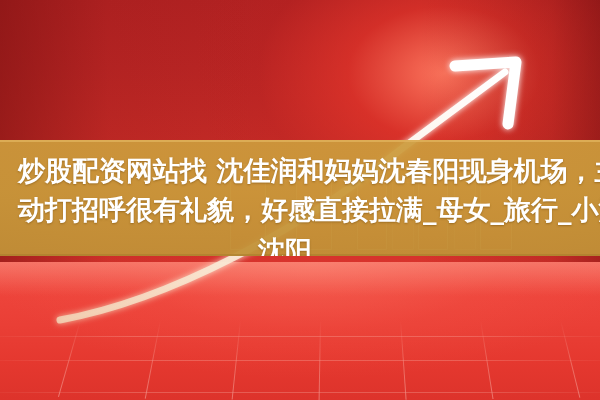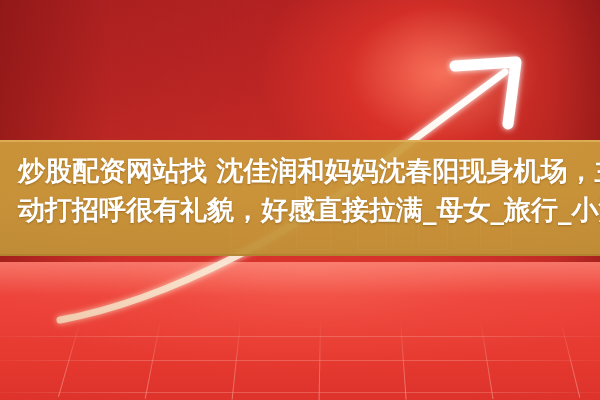--- a/index.html
+++ b/index.html
@@ -209,15 +209,16 @@
   </div>
 
   <div class="band">
     <div class="band-top-edge"></div>
     <div class="band-bottom-edge"></div>
   </div>
 
   <div class="headline">
     <div class="line line-1">炒股配资网站找 沈佳润和妈妈沈春阳现身机场，主</div>
     <div class="line line-2">动打招呼很有礼貌，好感直接拉满_母女_旅行_小沈阳</div>
+    <div class="line line-3" style="left:258px; top:97px; color:#ffffff;">沈阳</div>
   </div>
 
 </div>
 
 </body></html>

